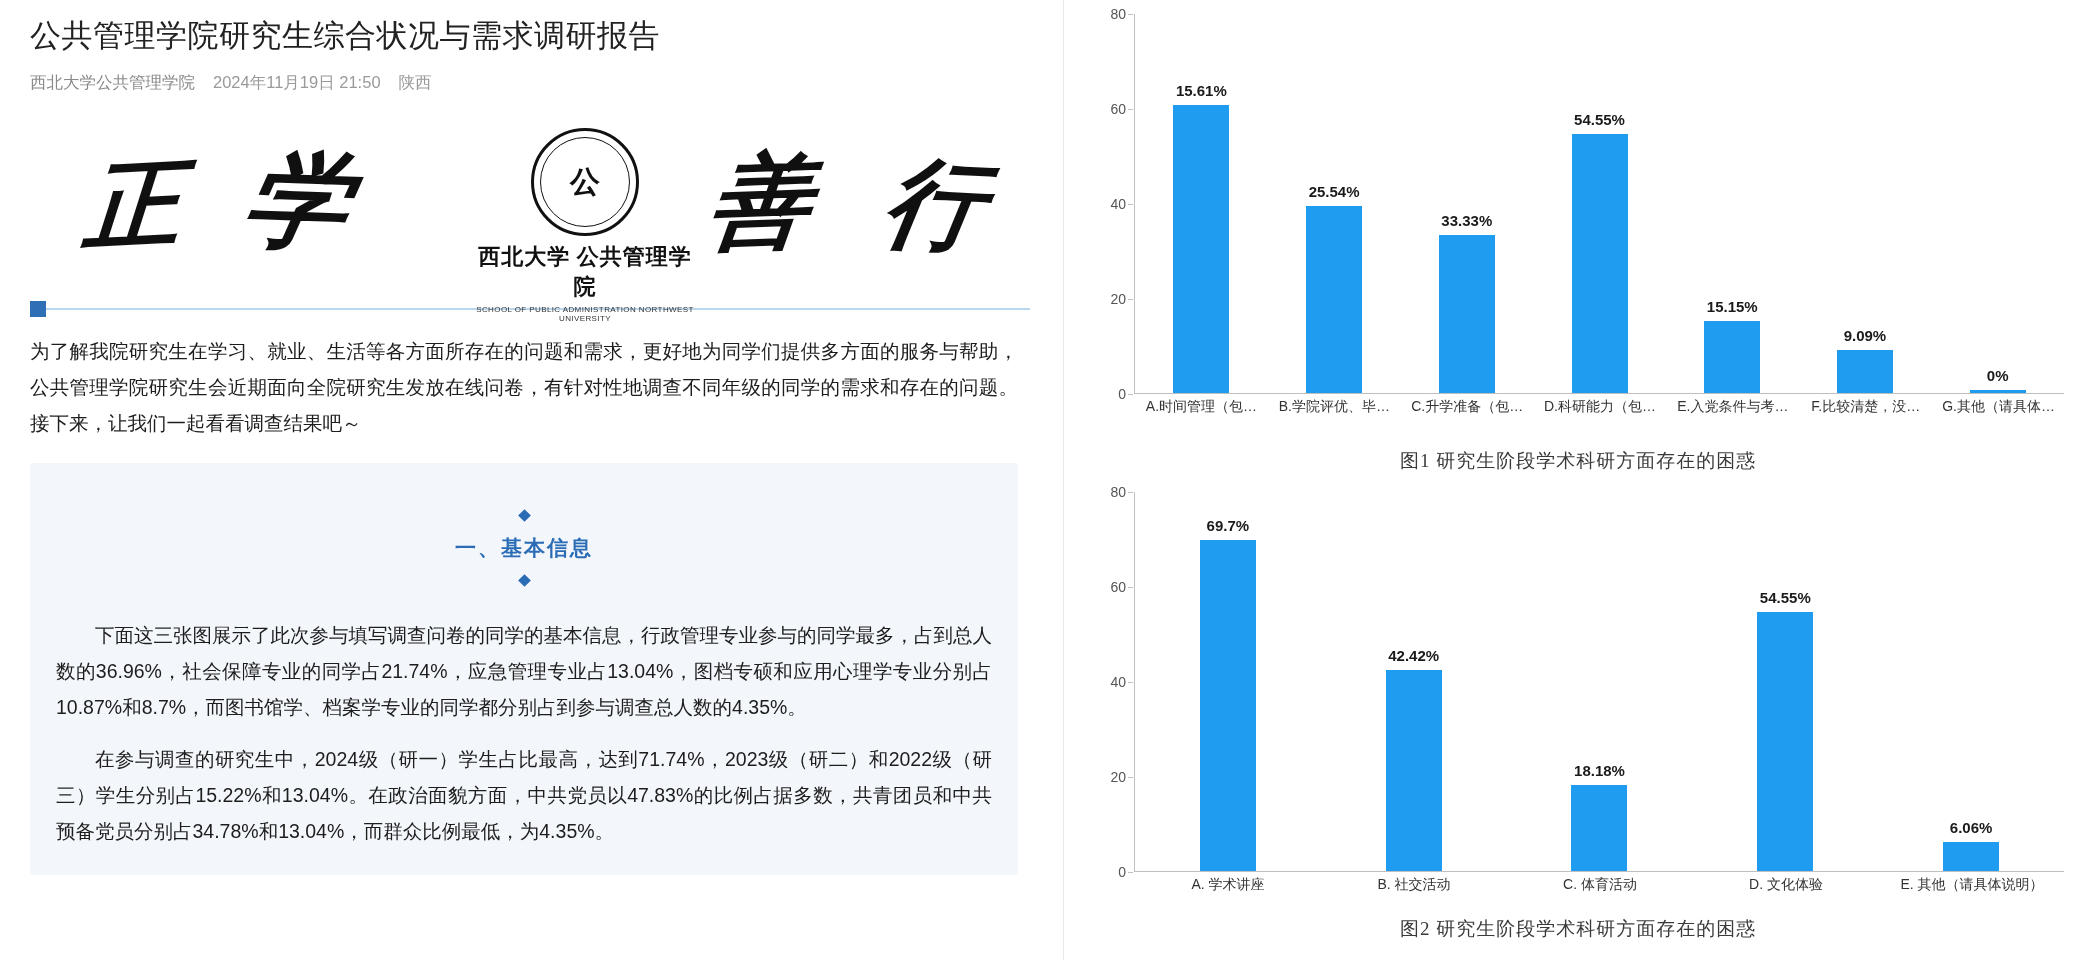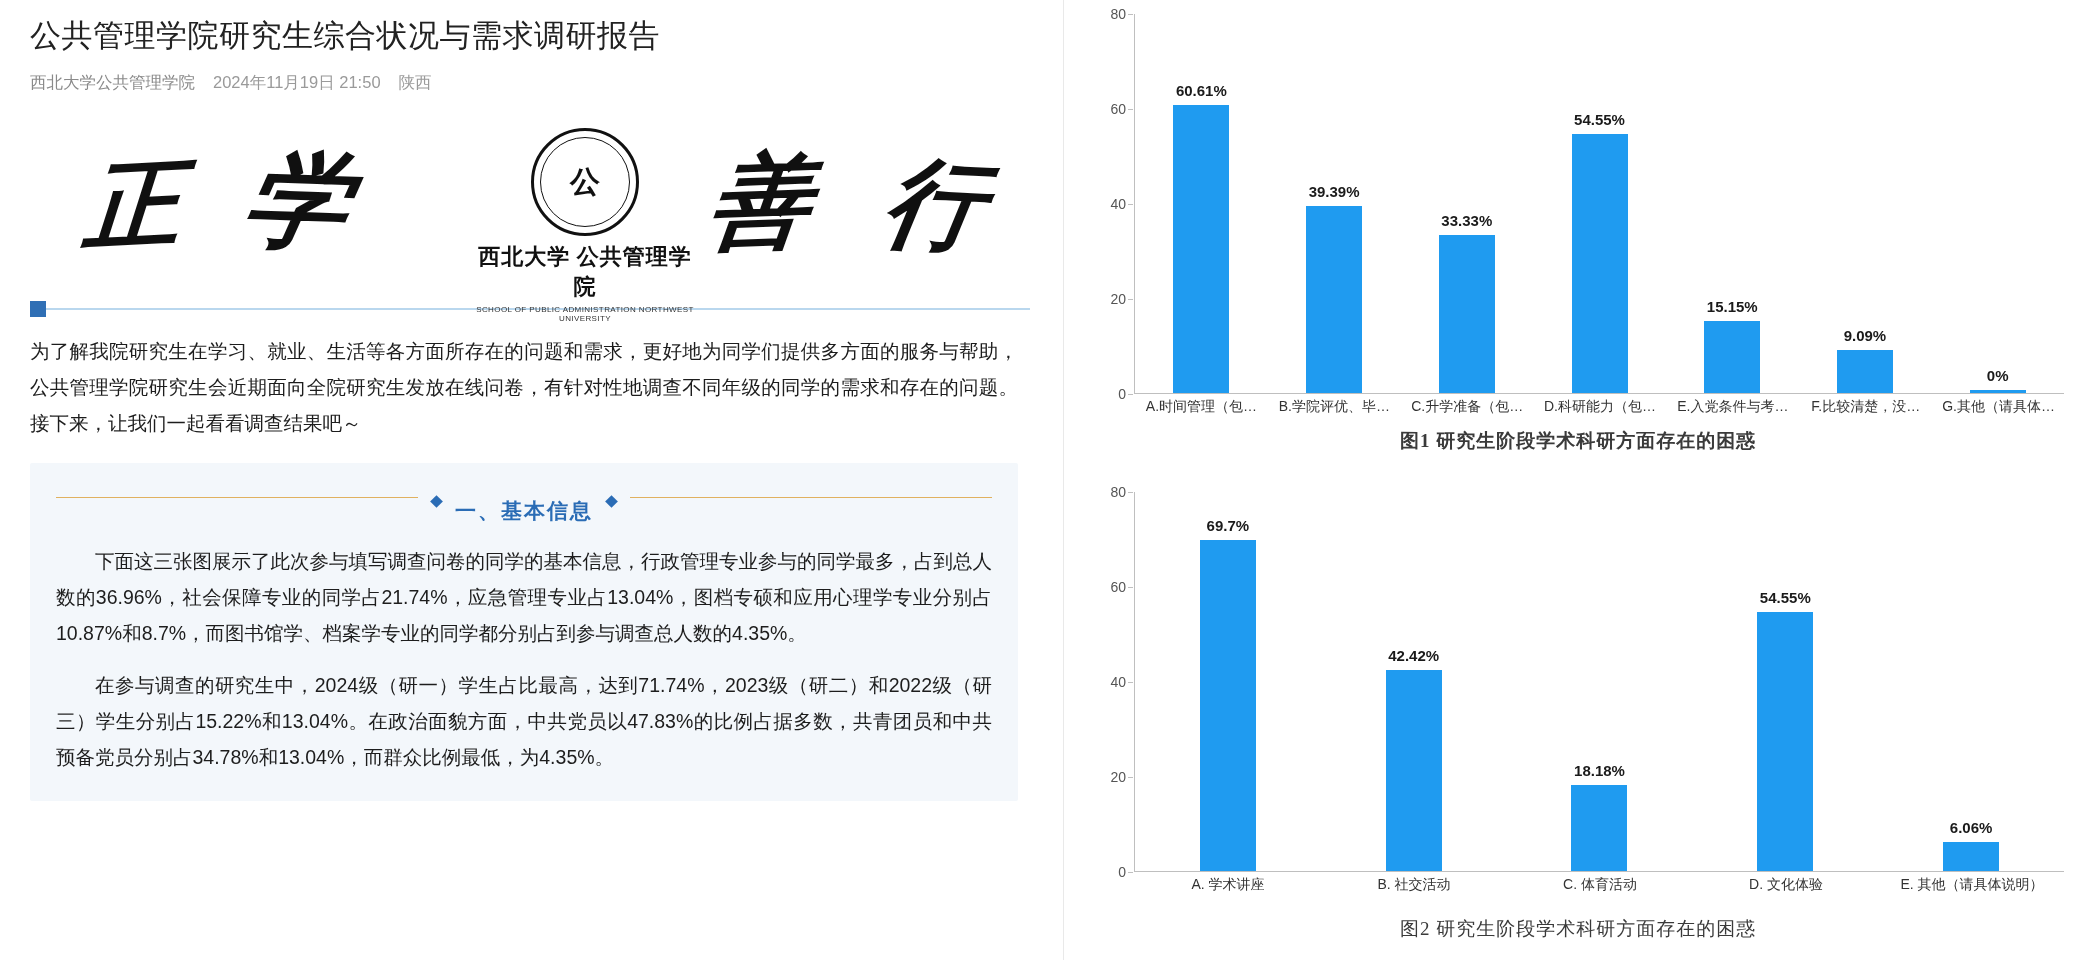--- a/index.html
+++ b/index.html
@@ -135,23 +135,24 @@
   .card {
     margin-top: 22px;
     width: 988px;
     background: #f3f7fb;
     padding: 20px 26px 26px 26px;
     box-sizing: border-box;
     border-radius: 2px;
   }
   .card-head {
     display: flex;
-    align-items: flex-start;
+    align-items: center;
     gap: 14px;
     margin-top: 14px;
+    flex-direction: column;
   }
   .card-head .hline {
     flex: 1;
     height: 1px;
     background: #e0b15f;
   }
   .card-head .htext {
     font-size: 21px;
     font-weight: 700;
     color: #2a6cb5;
@@ -272,21 +273,21 @@
   .caption {
     position: absolute;
     left: 0;
     width: 1028px;
     text-align: center;
     font-family: "Liberation Serif", serif;
     font-size: 19px;
     color: #3a3a3a;
     letter-spacing: 1px;
   }
-  .cap1 { top: 428px; font-weight: bold; }
+  .cap1 { top: 448px; }
   .cap2 { top: 438px; }
 </style>
 </head>
 <body>
 
 <div id="page">
 
   <div class="article">
     <div class="article-inner">
 
@@ -344,25 +345,25 @@
         <div class="yticks">
             <div class="ytick" style="top: 380px;">0<span class="dash"></span></div>
             <div class="ytick" style="top: 285px;">20<span class="dash"></span></div>
             <div class="ytick" style="top: 190px;">40<span class="dash"></span></div>
             <div class="ytick" style="top: 95px;">60<span class="dash"></span></div>
             <div class="ytick" style="top: 0px;">80<span class="dash"></span></div>
           </div>
         <div class="bars">
             <div class="barcell">
               <div class="bar" style="height: 287.897px; background: rgb(31, 155, 240);"></div>
-              <div class="barval" style="bottom: 293.897px;">60.61%</div>
+              <div class="barval" style="bottom: 293.897px;">15.61%</div>
             </div>
             <div class="barcell">
               <div class="bar" style="height: 187.102px; background: rgb(31, 155, 240);"></div>
-              <div class="barval" style="bottom: 193.102px;">39.39%</div>
+              <div class="barval" style="bottom: 193.102px;">25.54%</div>
             </div>
             <div class="barcell">
               <div class="bar" style="height: 158.317px; background: rgb(31, 155, 240);"></div>
               <div class="barval" style="bottom: 164.317px;">33.33%</div>
             </div>
             <div class="barcell">
               <div class="bar" style="height: 259.113px; background: rgb(31, 155, 240);"></div>
               <div class="barval" style="bottom: 265.113px;">54.55%</div>
             </div>
             <div class="barcell">

